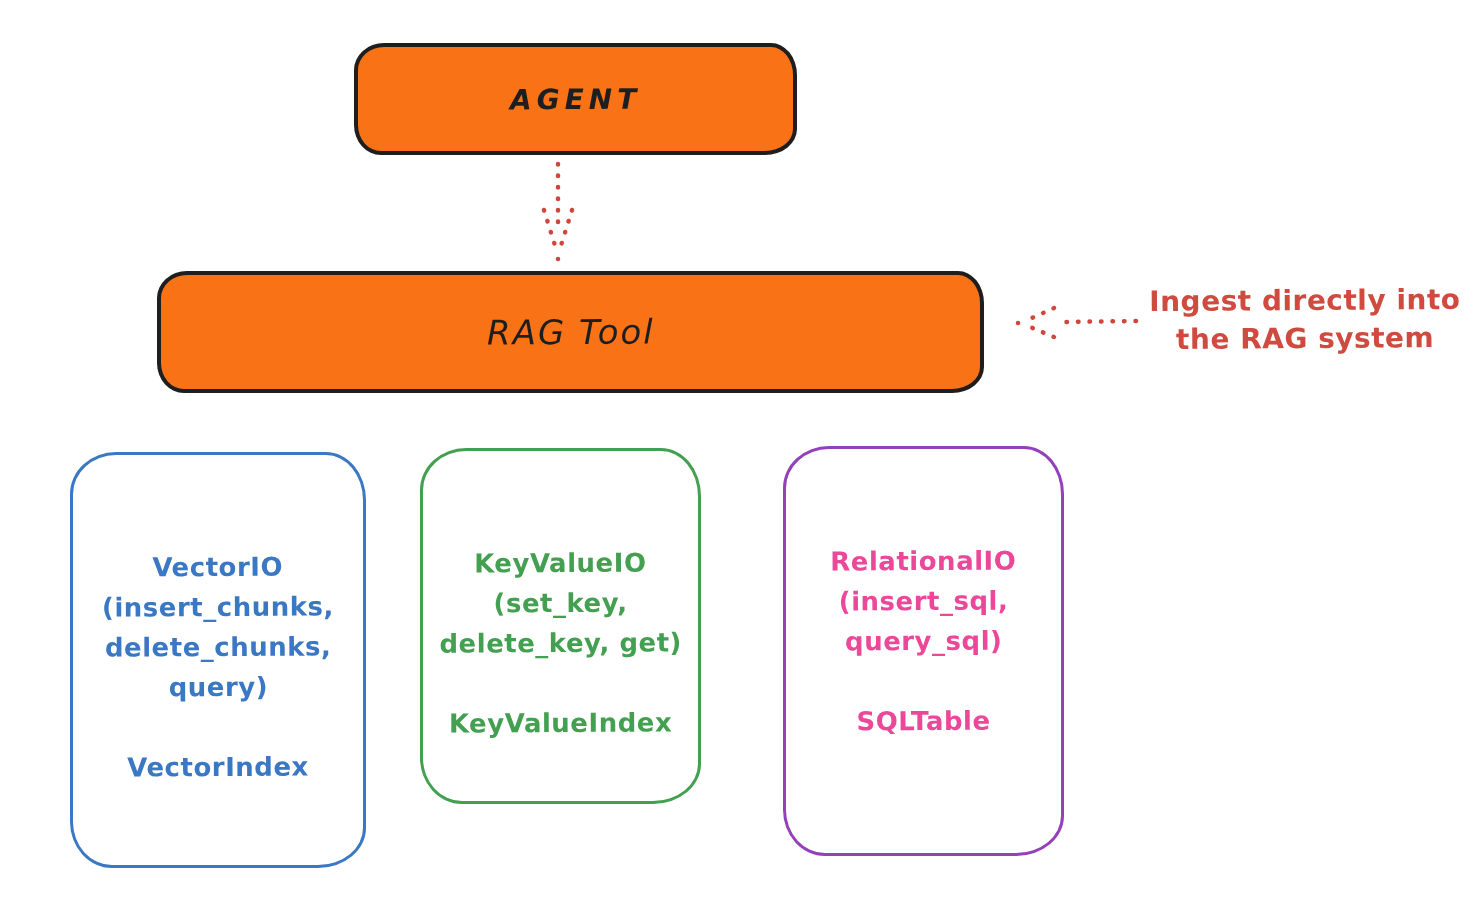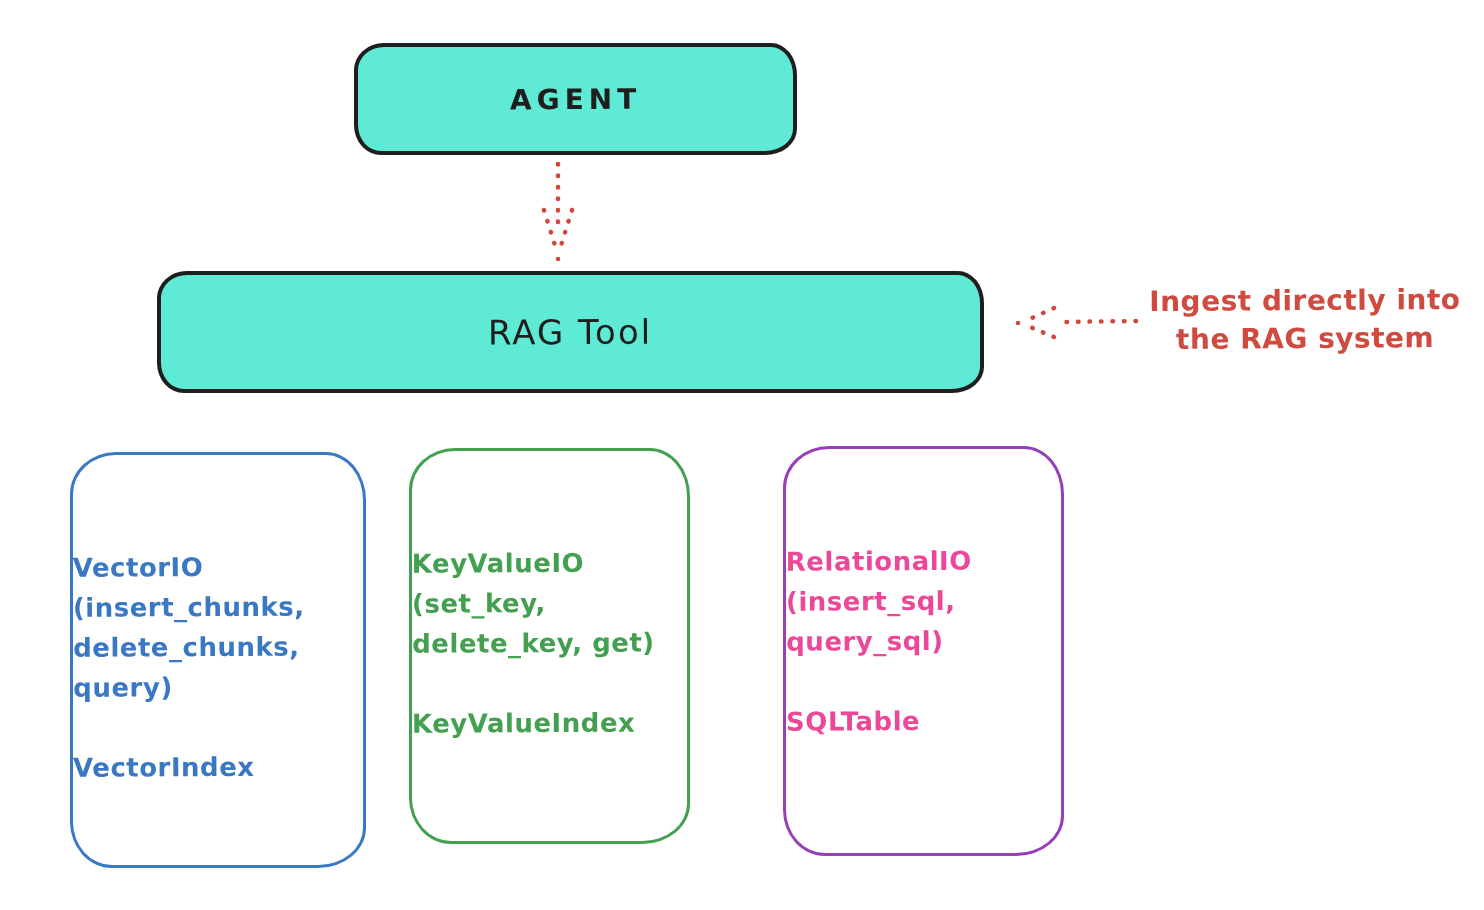--- a/index.html
+++ b/index.html
@@ -12,24 +12,25 @@
     position: relative;
     width: 1484px;
     height: 910px;
     background: #ffffff;
     overflow: hidden;
   }
 
   
   .node {
     position: absolute;
-    background: #5eead4;
+    background: #f97316;
     display: flex;
     align-items: center;
     justify-content: center;
+    font-style: italic;
   }
   .black-node {
     border: 4px solid #1e1e1e;
     border-radius: 30px 26px 32px 27px / 27px 32px 26px 30px;
   }
   .node-agent {
     left: 354px; top: 43px; width: 443px; height: 112px;
   }
   .agent-label {
     font-size: 28px;
@@ -47,24 +48,24 @@
     transform: rotate(-0.3deg);
   }
 
   
   .store {
     position: absolute;
     background: #ffffff;
     border-width: 3.5px;
     border-style: solid;
     border-radius: 46px 40px 48px 42px / 42px 48px 40px 46px;
-    text-align: left;
+    text-align: center;
   }
   .store-vector    { left: 70px;  top: 452px; width: 296px; height: 416px; border-color: #3b78c4; color: #3b78c4; }
-  .store-keyvalue  { left: 409px; top: 448px; width: 281px; height: 396px; border-color: #44a051; color: #44a051; }
+  .store-keyvalue  { left: 420px; top: 448px; width: 281px; height: 356px; border-color: #44a051; color: #44a051; }
   .store-relational{ left: 783px; top: 446px; width: 281px; height: 410px; border-color: #9440bb; color: #ec4899; }
   .store-lines {
     margin-top: 92px;
     font-size: 26px;
     font-weight: bold;
     line-height: 40px;
     letter-spacing: 0.5px;
     transform: rotate(-0.3deg);
   }
   .store-index {

